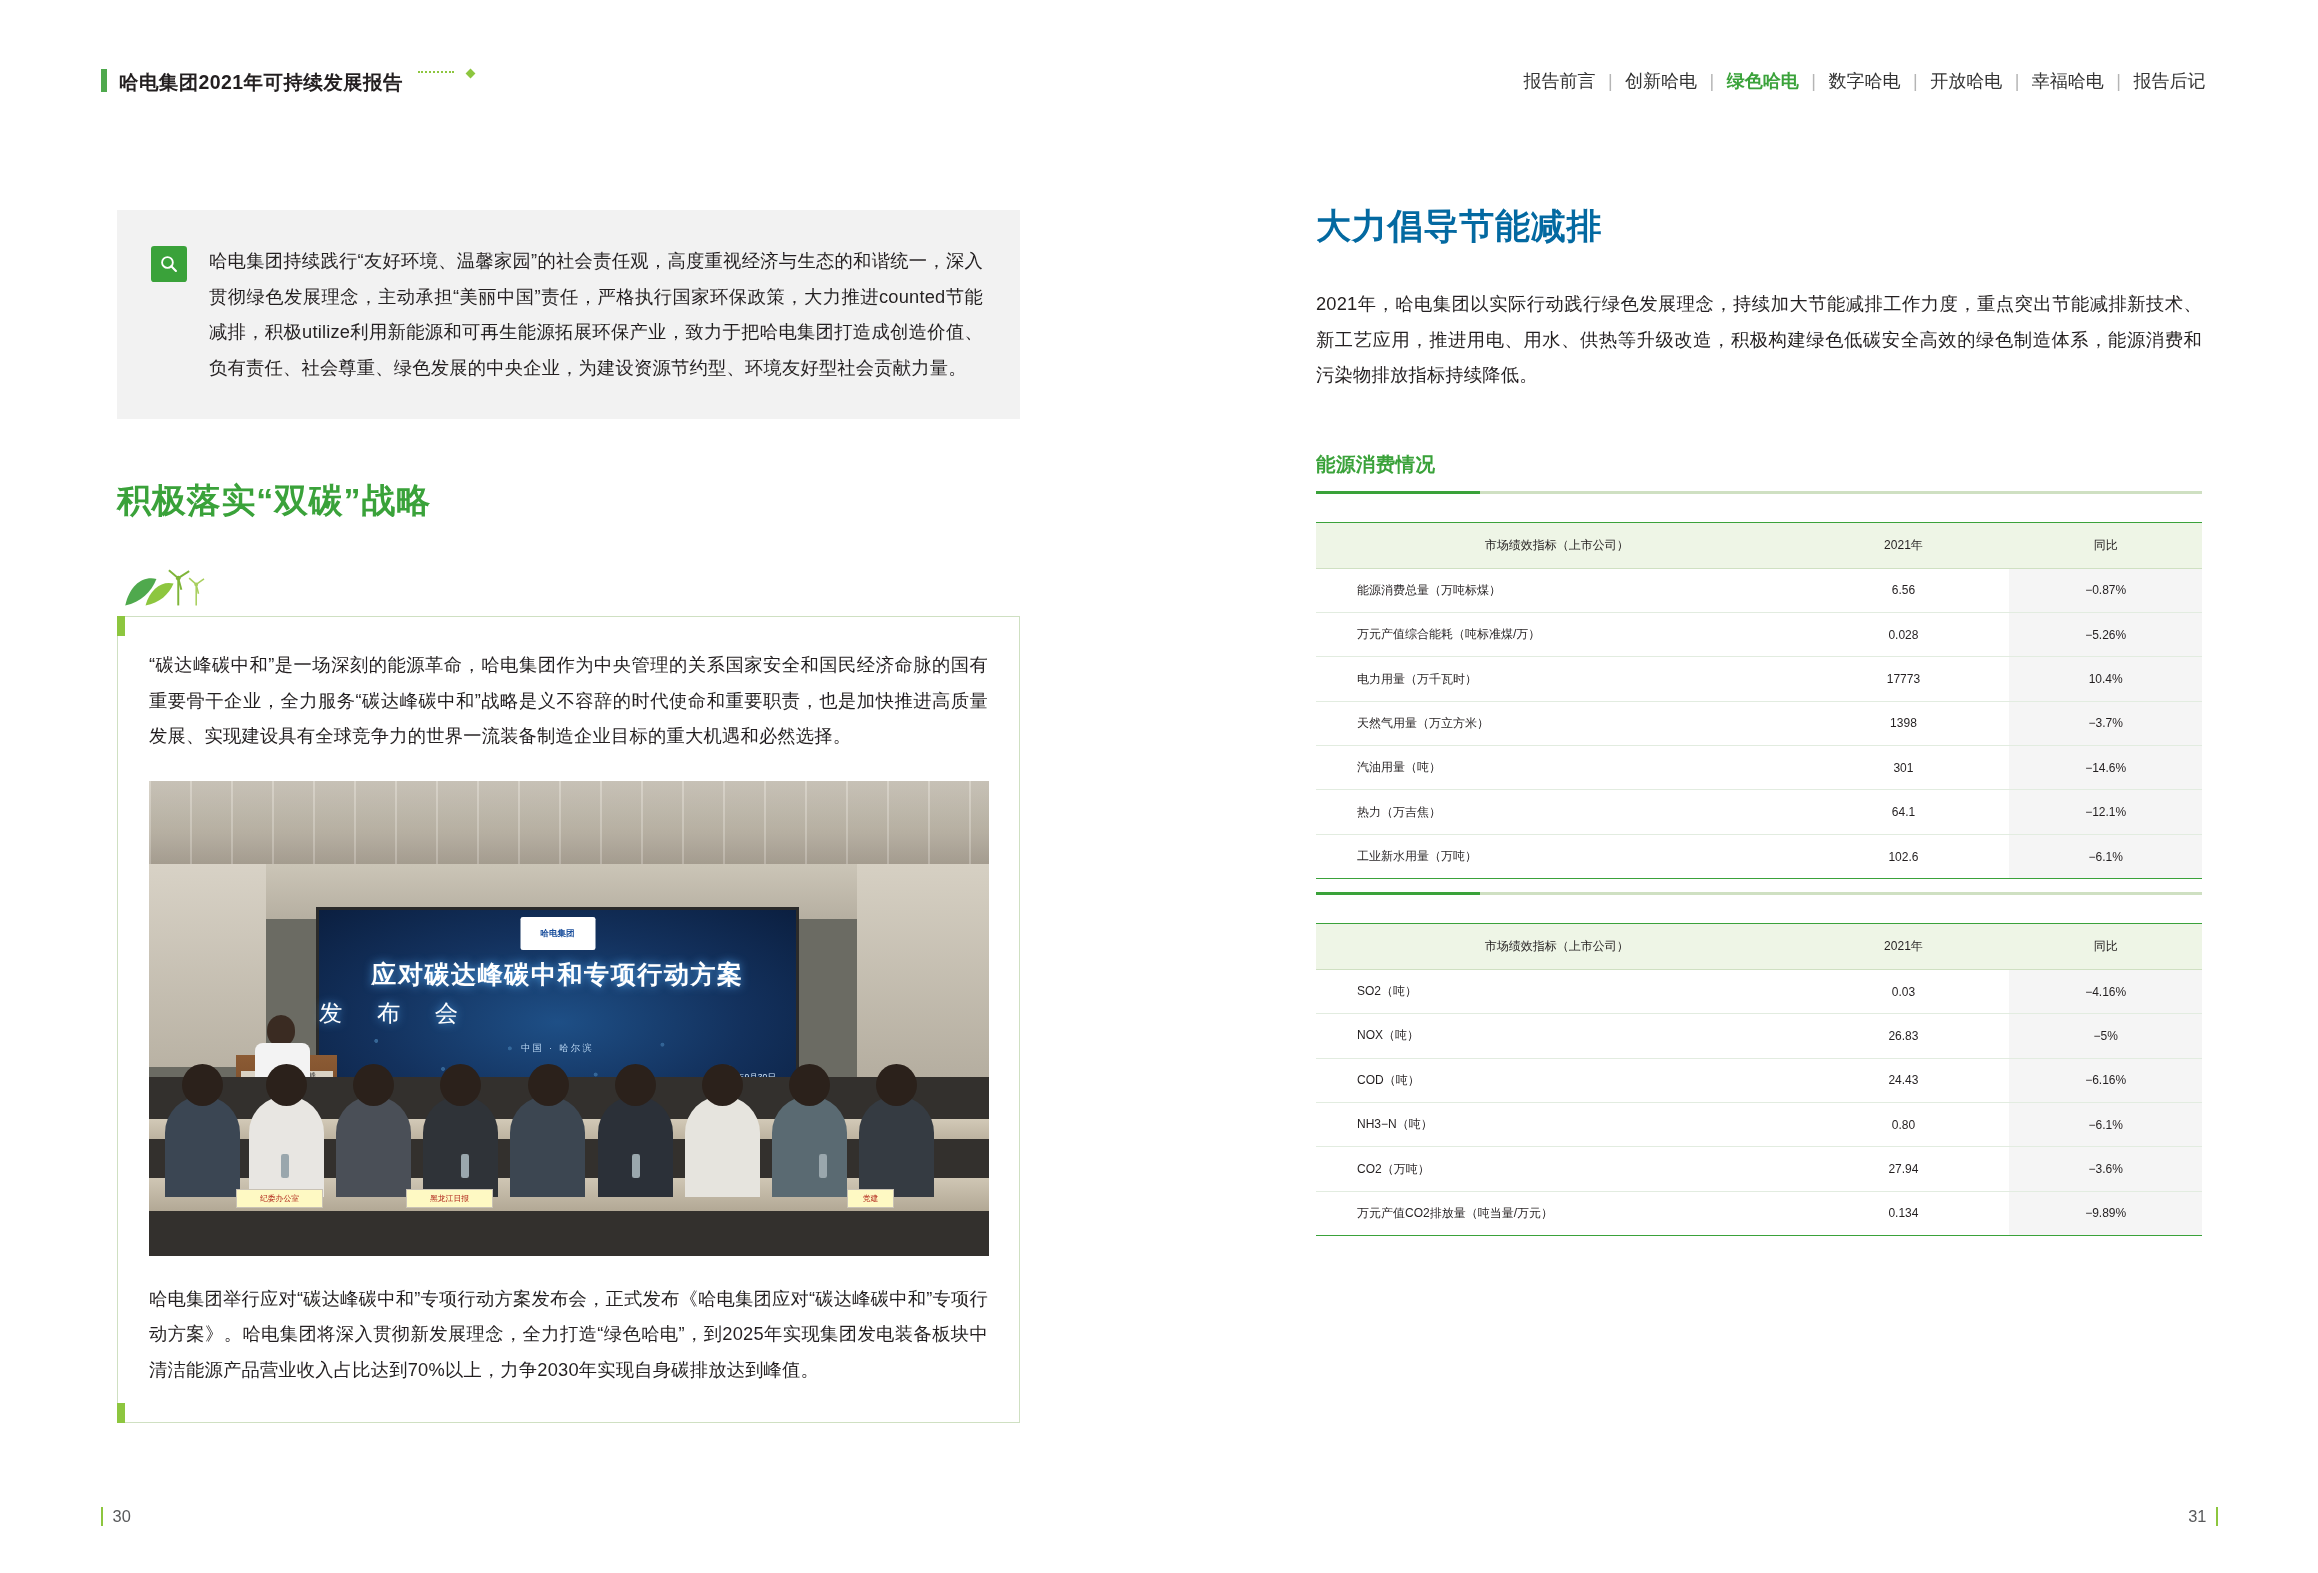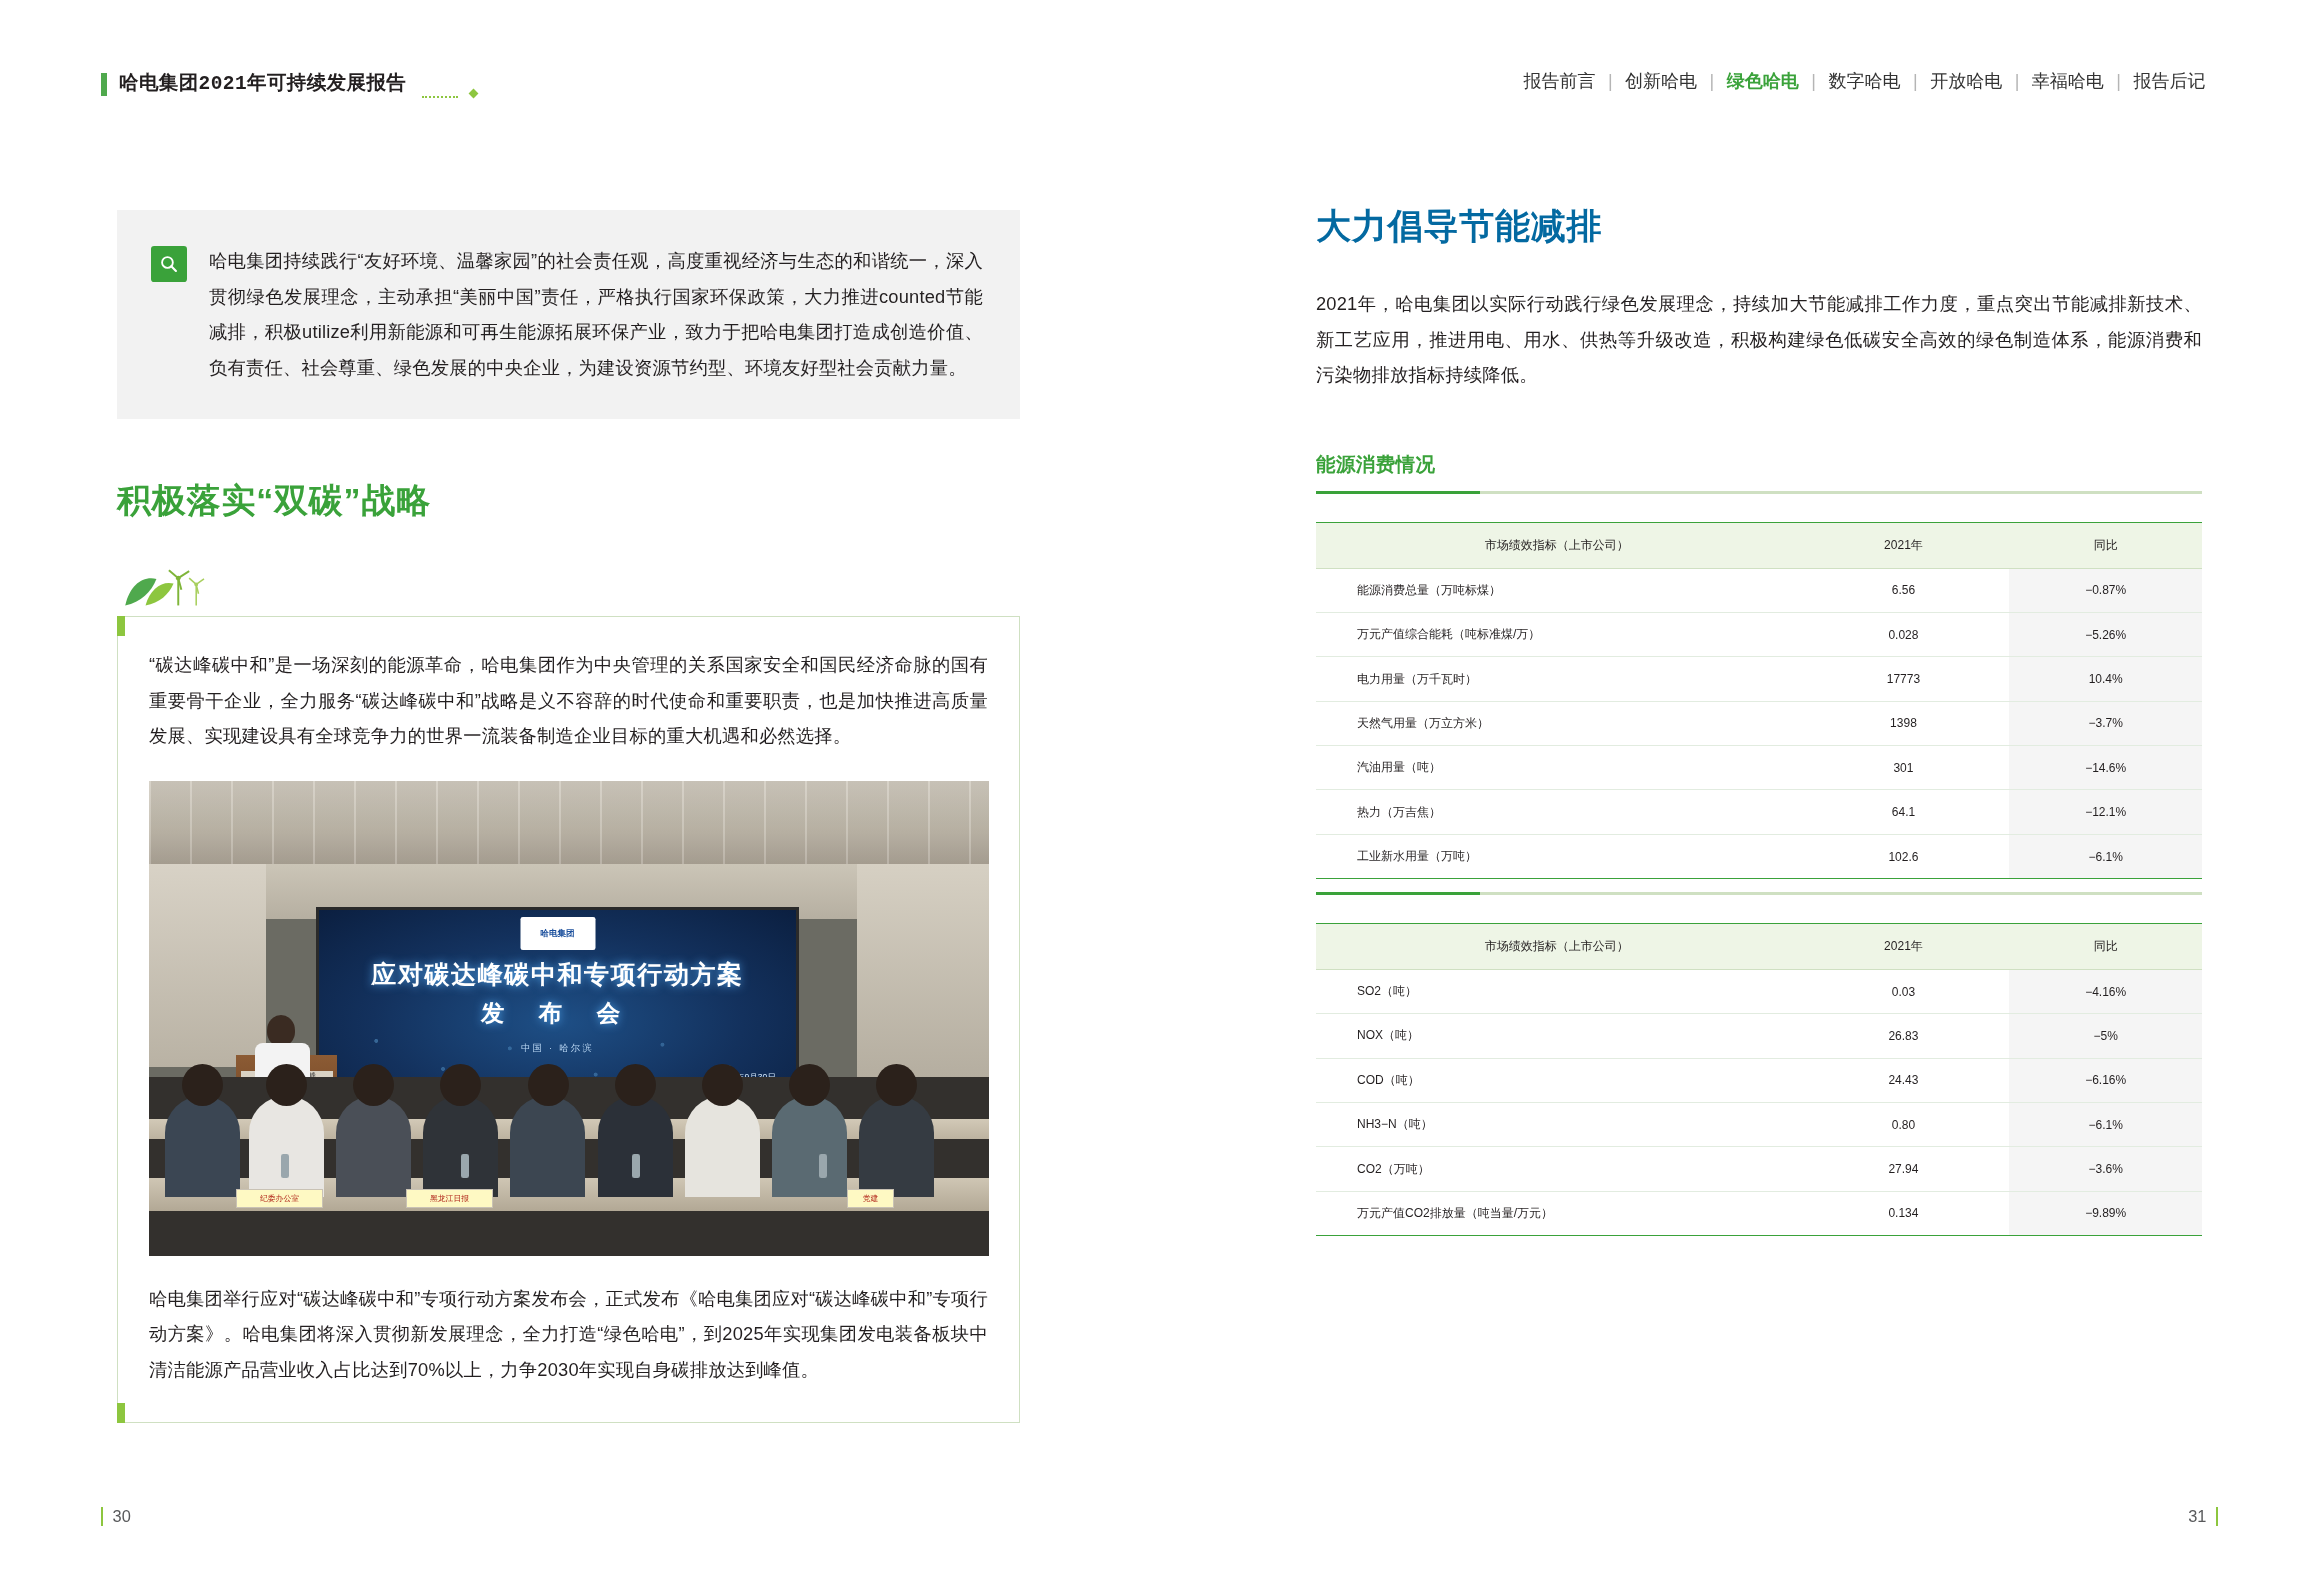--- a/index.html
+++ b/index.html
@@ -16,21 +16,21 @@
   }
 
   
   .header {
     position: absolute;
     top: 69px; left: 101px; right: 101px;
     height: 31px;
   }
   .hdr-left {
     position: absolute; left: 0; top: 0;
-    display: flex; align-items: flex-end; gap: 12.5px; font-family: Liberation Mono, monospace;
+    display: flex; align-items: flex-start; gap: 12.5px;
   }
   .hdr-bar {
     width: 5.5px; height: 23.4px; background: #4fa94d;
   }
   .hdr-title {
     font-size: 19.5px; font-weight: bold; color: #231f20;
     letter-spacing: 0.4px;
   }
   .hdr-dots {
     width: 36px; height: 1.6px;
@@ -187,21 +187,21 @@
     font-size: 8.6px; color: #1b4f9c; font-weight: bold;
   }
   .photo .screen .t1 {
     position: absolute; left: 0; right: 0; top: 48px;
     text-align: center; color: #fff; font-size: 25px; font-weight: bold;
     letter-spacing: 1.6px;
     text-shadow: 0 0 9.3px rgba(90,180,255,0.9);
   }
   .photo .screen .t2 {
     position: absolute; left: 0; right: 0; top: 87px;
-    text-align: center; color: #fff; font-size: 23.4px; font-weight: bold;
+    color: #fff; font-size: 23.4px; font-weight: normal;
     letter-spacing: 14px;
     text-shadow: 0 0 9.3px rgba(90,180,255,0.9);
   }
   .photo .screen .t3 {
     position: absolute; left: 0; right: 0; top: 132px;
     text-align: center; color: #bcd9f5; font-size: 9.3px; letter-spacing: 2.3px;
   }
   .photo .screen .t4 {
     position: absolute; right: 20px; bottom: 12.5px;
     color: #cfe4f8; font-size: 8.6px;

